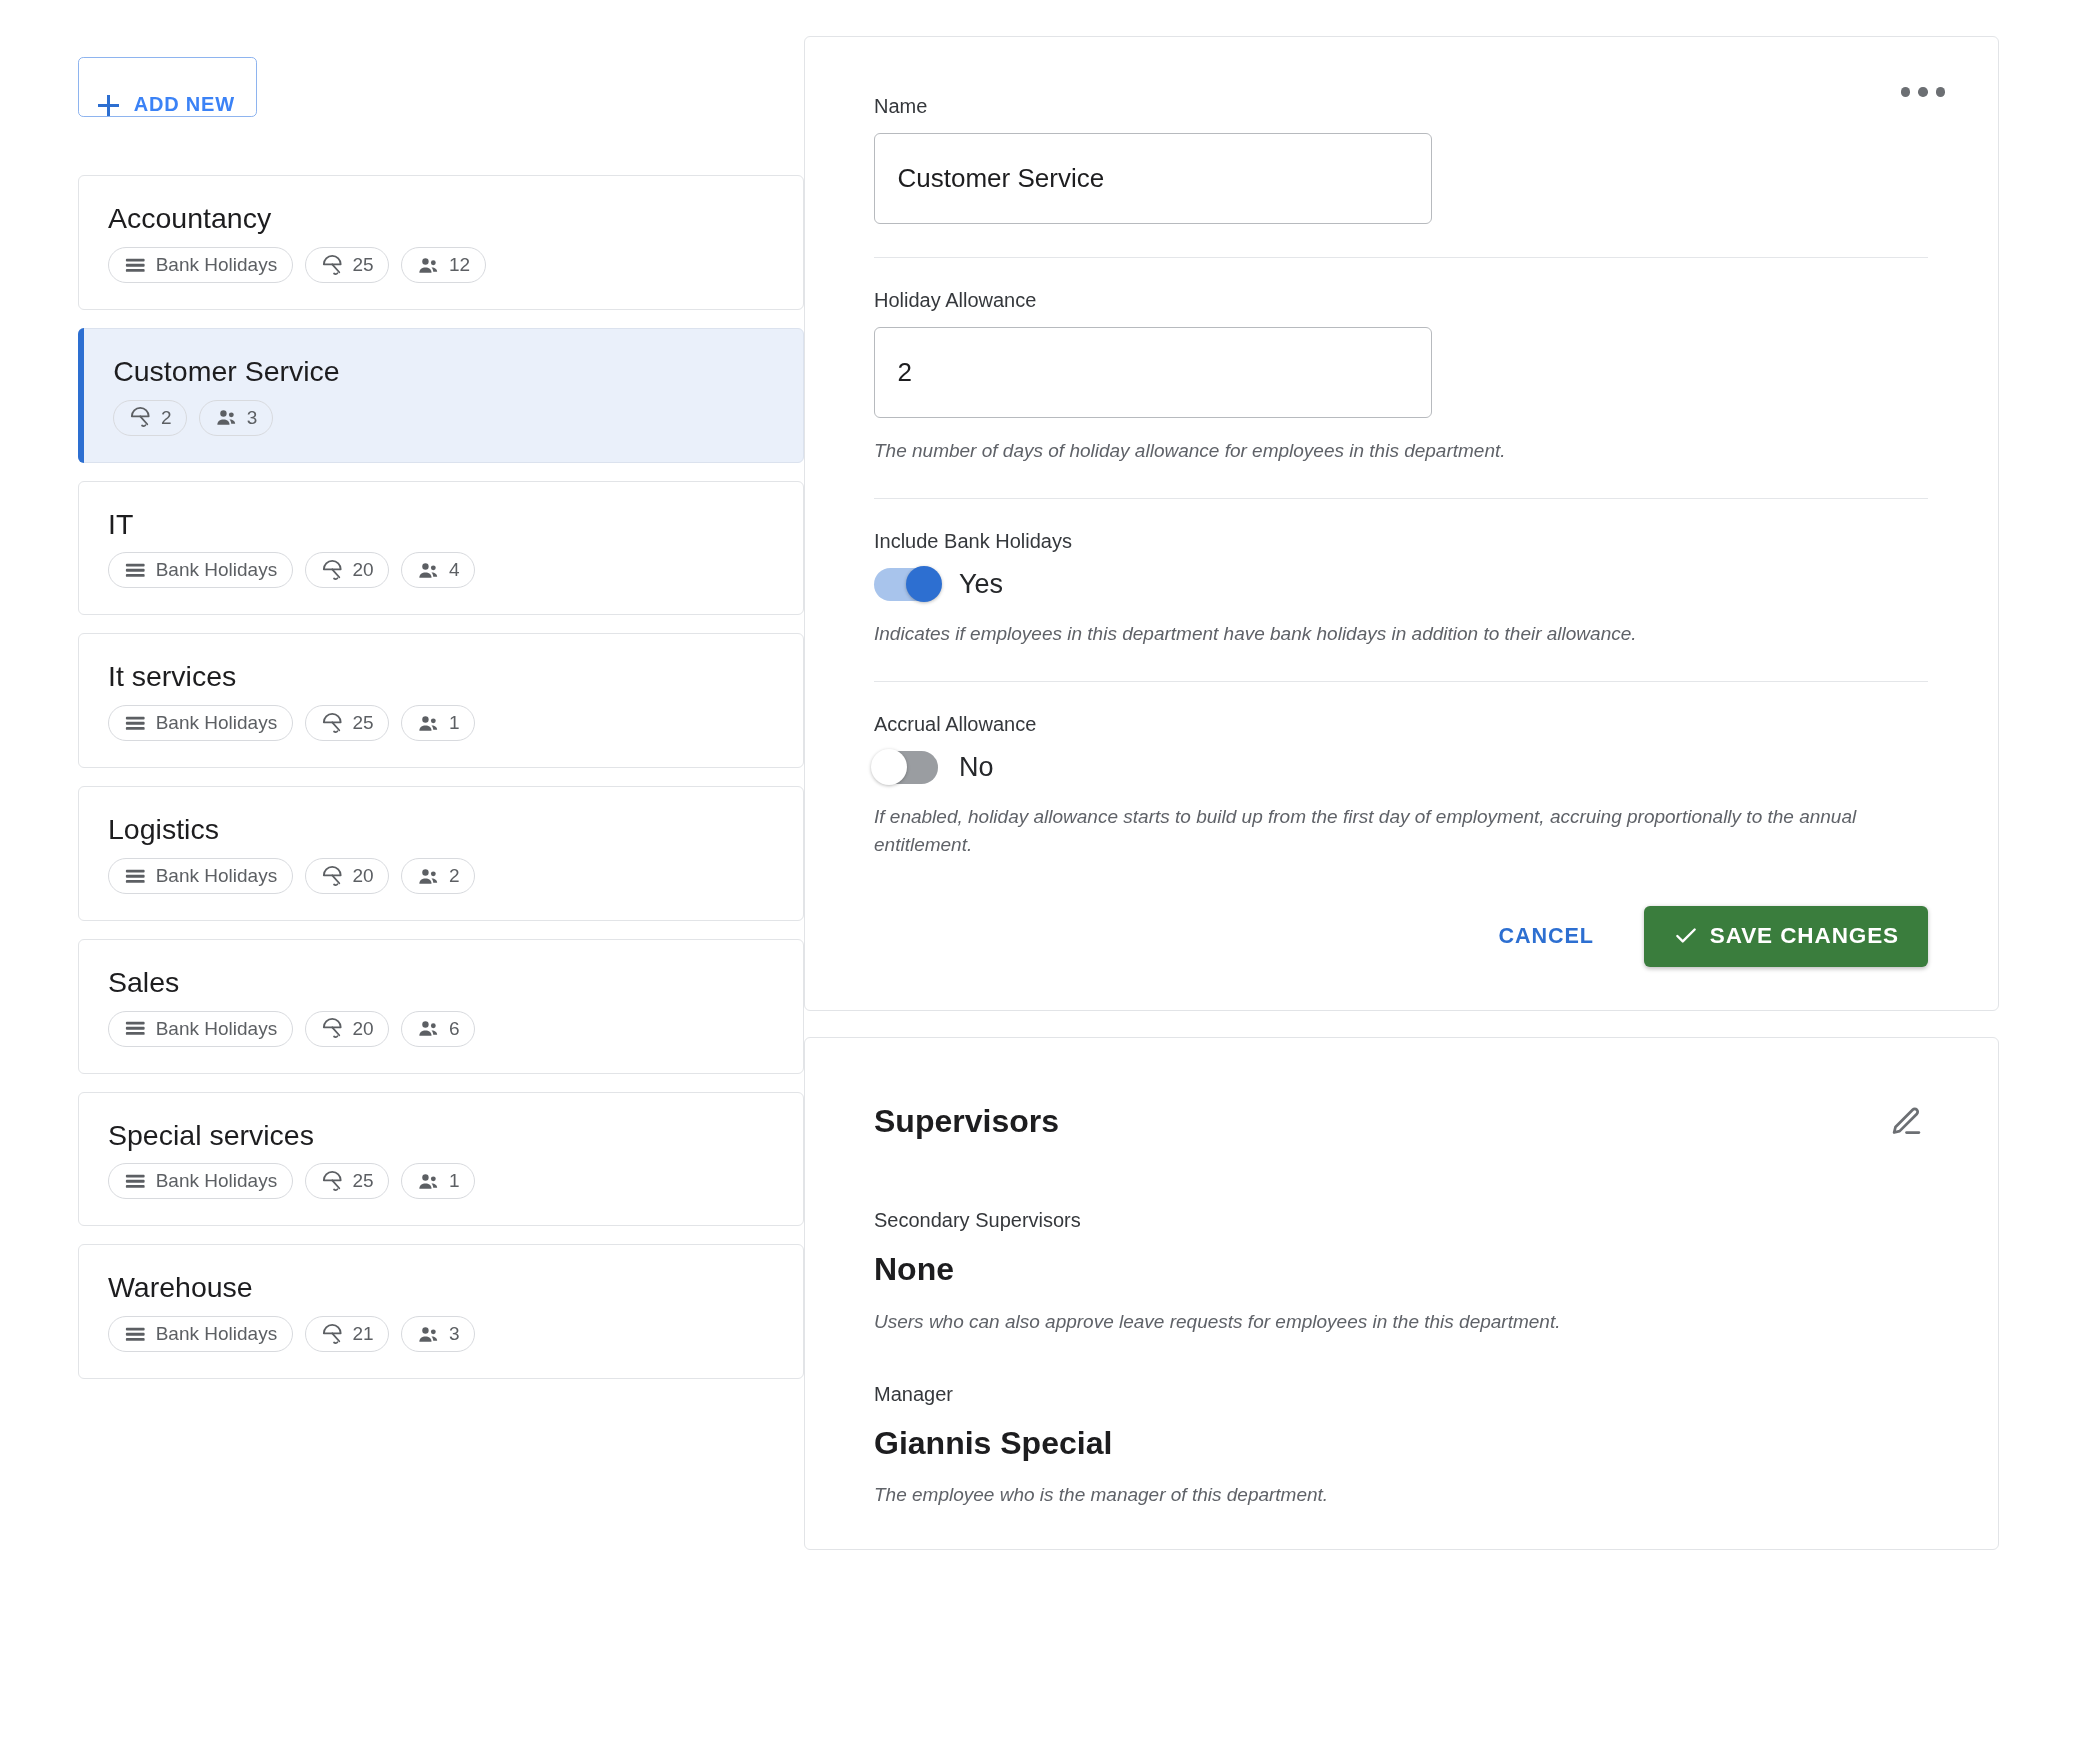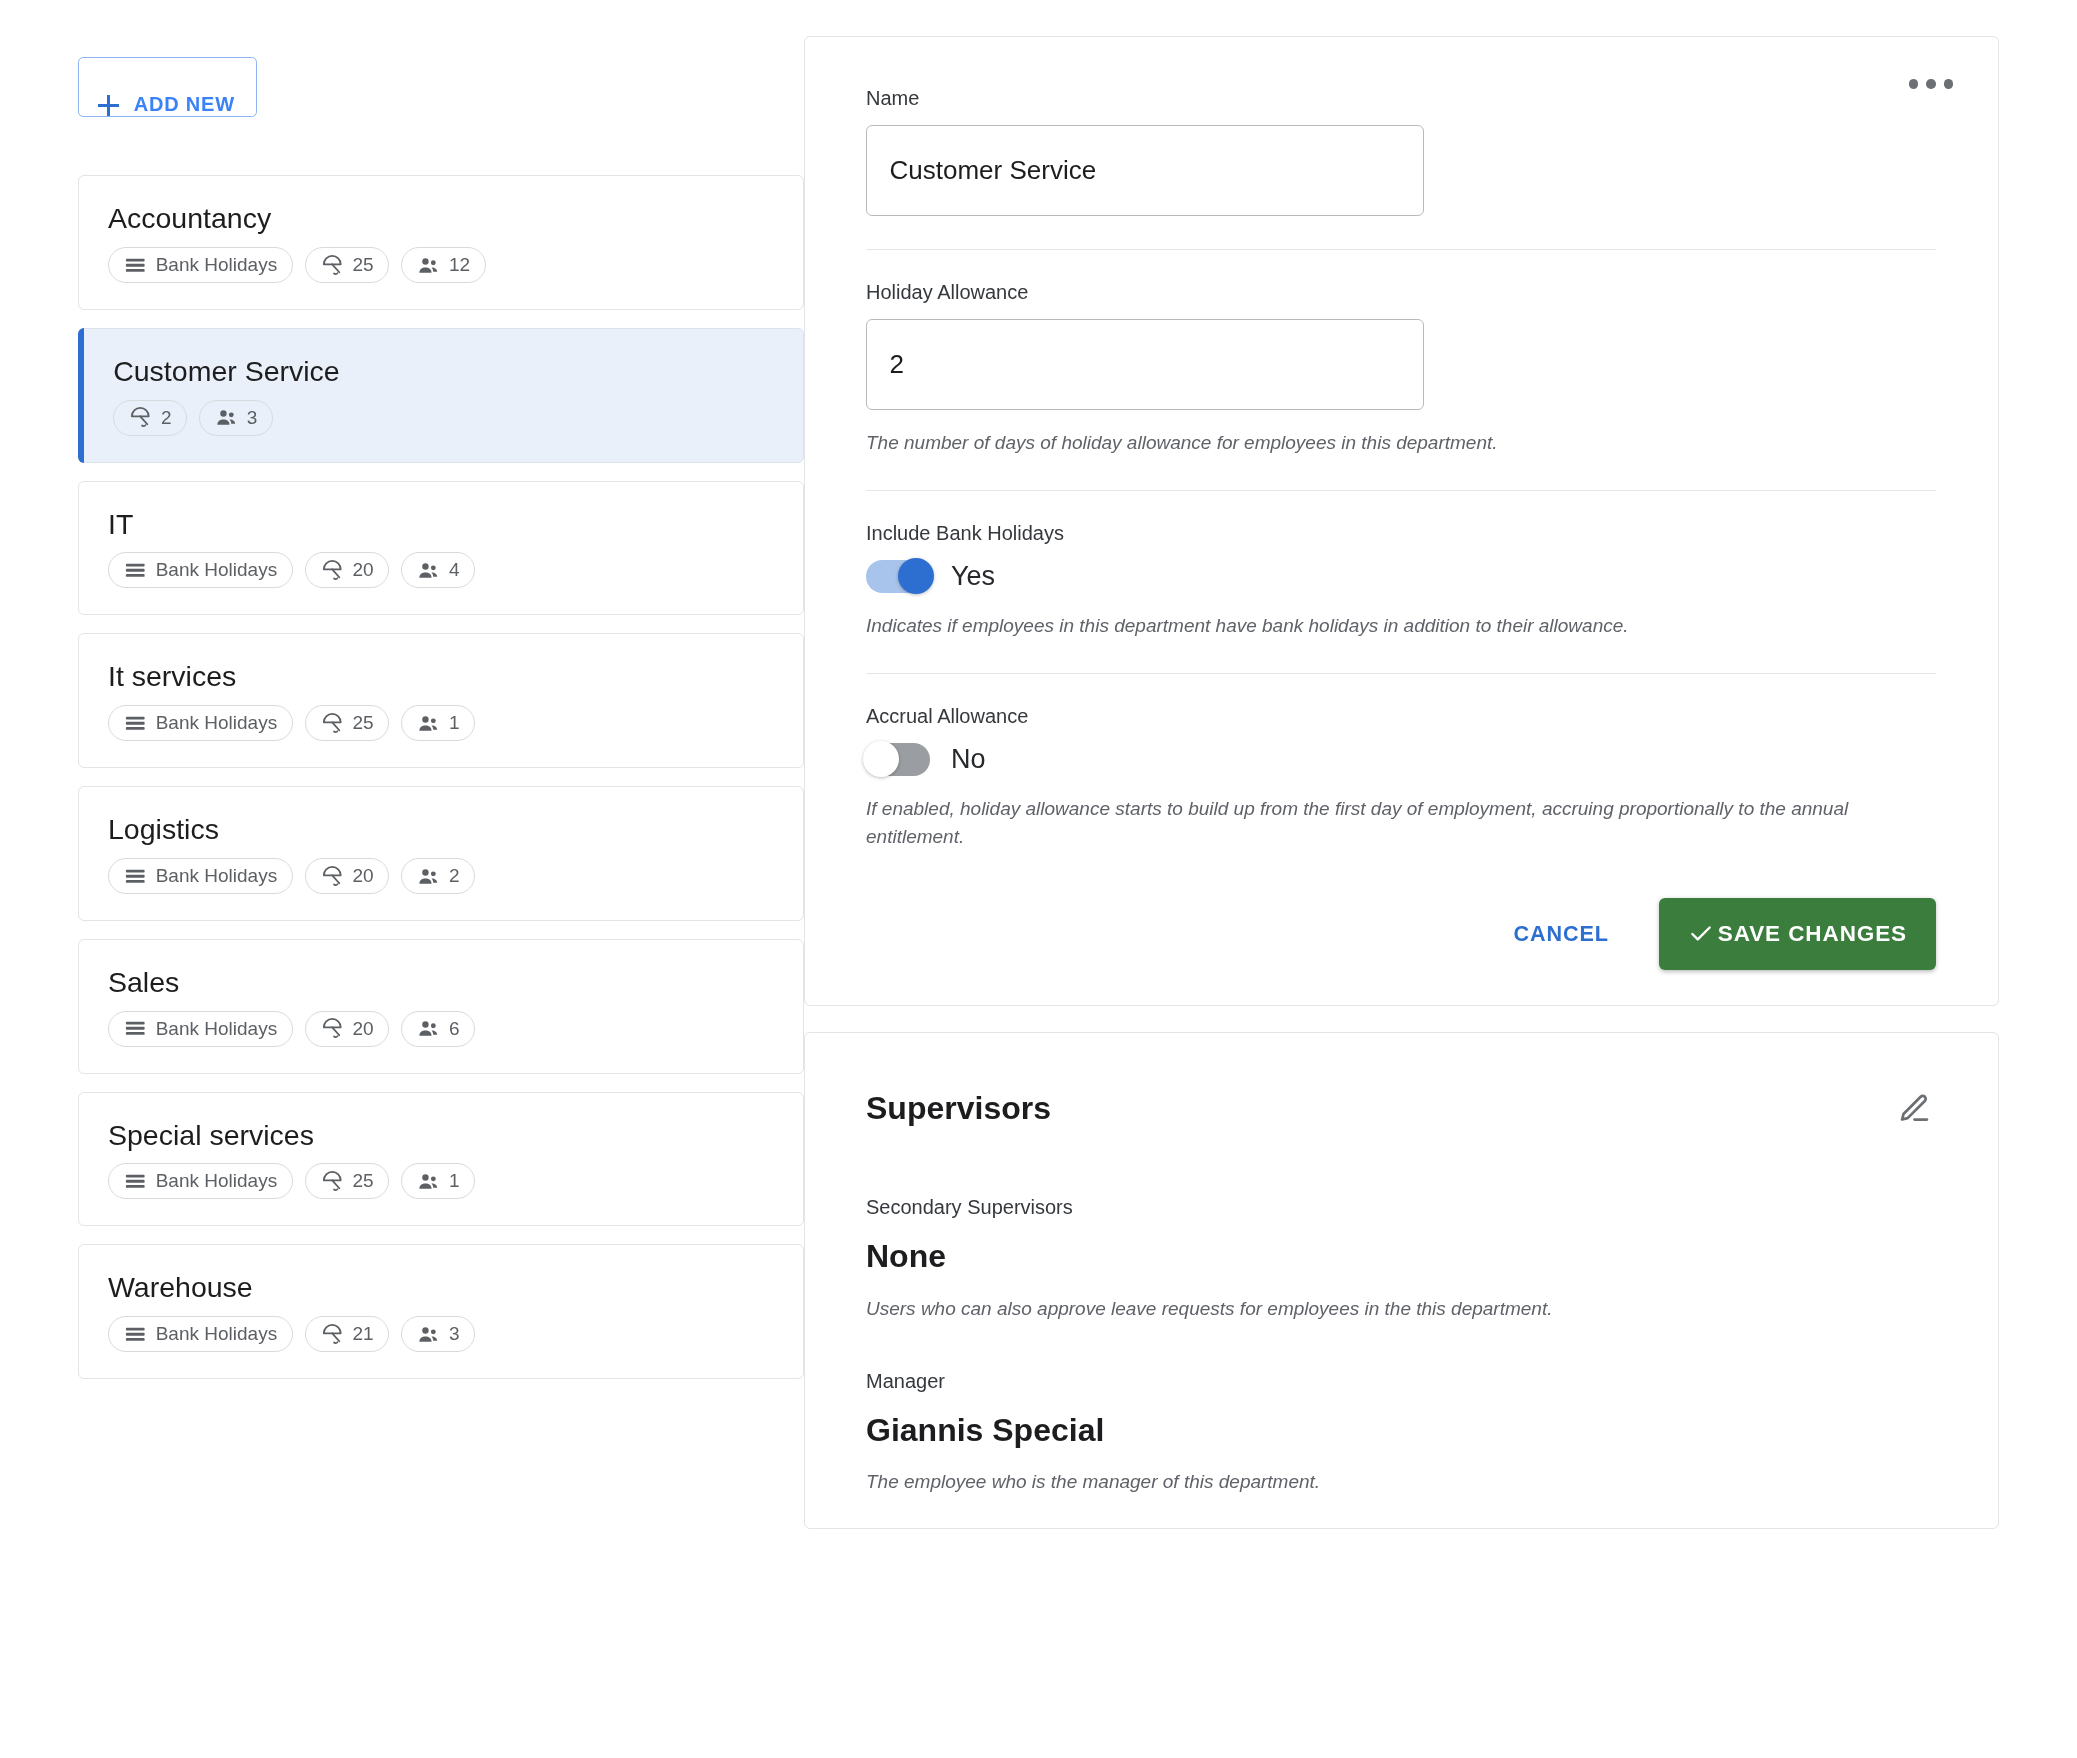--- a/index.html
+++ b/index.html
@@ -110,21 +110,21 @@
     flex: 1 1 auto;
     padding: 36px 78px 0 0;
     display: flex;
     flex-direction: column;
     gap: 26px;
   }
   .panel {
     background: #ffffff;
     border: 1.2px solid #e2e4e7;
     border-radius: 6px;
-    padding: 0;
+    padding: 8px;
   }
 
   .panel-inner { padding: 50px 62px 35px 61px; position: relative; }
 
   .kebab {
     position: absolute;
     top: 42px;
     right: 45px;
     display: flex;
     gap: 7.8px;
@@ -204,26 +204,26 @@
     font-size: 21.6px;
     font-weight: 600;
     letter-spacing: 0.9px;
     padding: 12px 19px;
     cursor: pointer;
     font-family: "Liberation Sans", sans-serif;
   }
   .save-btn {
     display: inline-flex;
     align-items: center;
-    gap: 4px;
+    gap: 11px;
     background: #3a7d3d;
     color: #ffffff;
     border: none;
     border-radius: 6px;
-    height: 72px;
+    height: 61px;
     padding: 0 29px;
     font-size: 22.5px;
     font-weight: 600;
     letter-spacing: 0.9px;
     cursor: pointer;
     box-shadow: 0 1.7px 4.3px rgba(0,0,0,0.25);
     font-family: "Liberation Sans", sans-serif;
   }
   .check-icon { display:block; }
 

